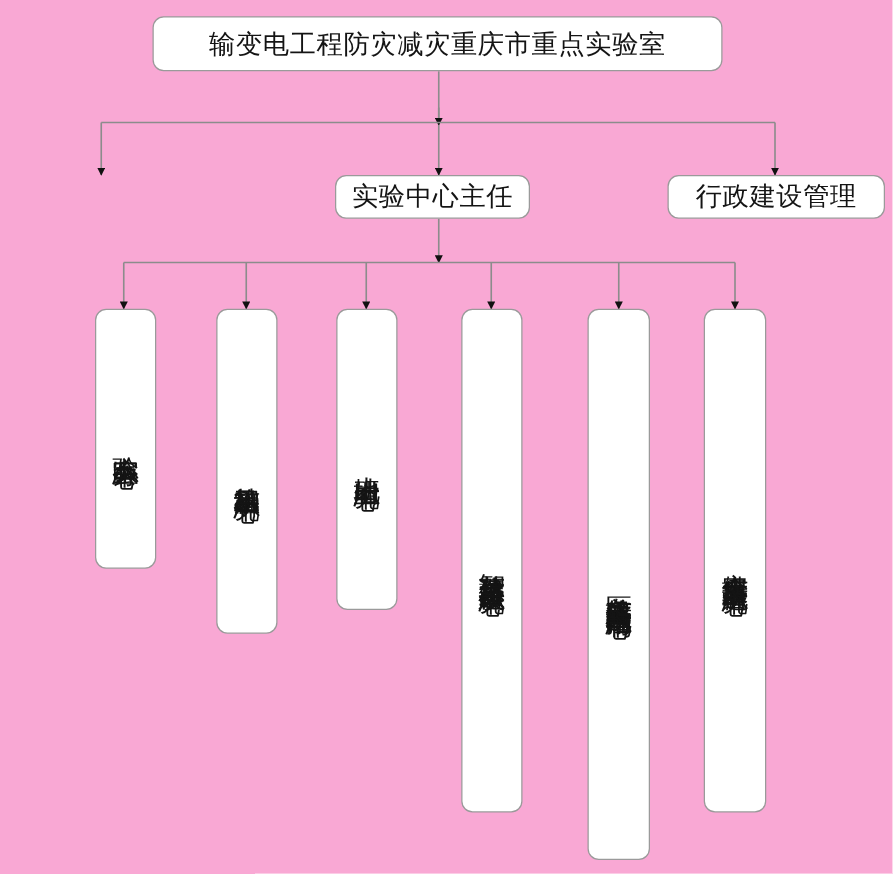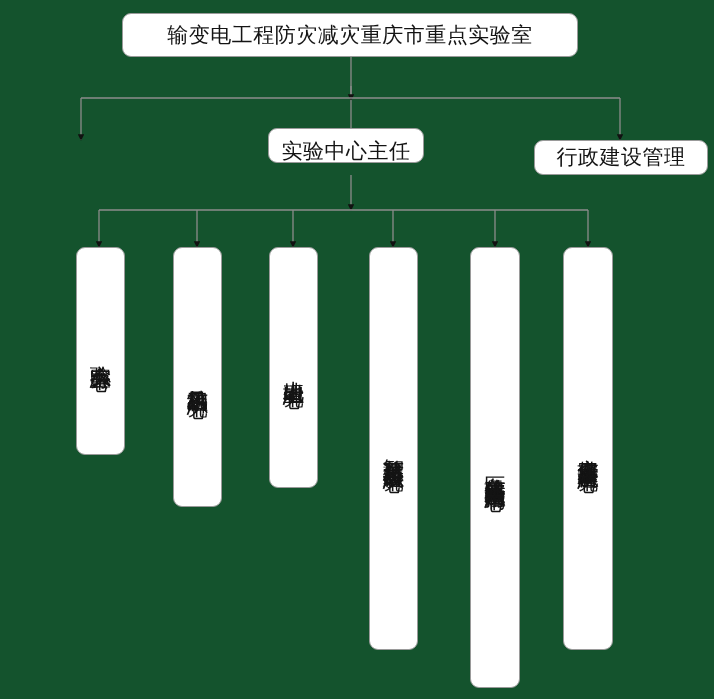--- a/index.html
+++ b/index.html
@@ -4,21 +4,21 @@
 <style>
   html, body {
     margin: 0;
     padding: 0;
     background: #ffffff;
   }
   #canvas {
     position: relative;
     width: 714px;
     height: 699px;
-    background: #14532d;
+    background: #f9a8d4;
     font-family: "DejaVu Sans", sans-serif;
     overflow: hidden;
   }
   #wires {
     position: absolute;
     left: 0;
     top: 0;
     width: 714px;
     height: 699px;
     pointer-events: none;
@@ -86,21 +86,21 @@
       <path d="M 393 210 L 393 247" marker-end="url(#arrow)"></path>
       <path d="M 495 210 L 495 247" marker-end="url(#arrow)"></path>
       <path d="M 588 210 L 588 247" marker-end="url(#arrow)"></path>
     </g>
   </svg>
 
   <div class="node horiz" style="left:122px; top:13px; width:456px; height:44px;">
     <span>输变电工程防灾减灾重庆市重点实验室</span>
   </div>
 
-  <div class="node horiz" style="left:268px; top:128px; width:156px; height:35px;align-items:flex-end;">
+  <div class="node horiz" style="left:268px; top:140px; width:156px; height:35px;">
     <span>实验中心主任</span>
   </div>
   <div class="node horiz" style="left:534px; top:140px; width:174px; height:35px;text-align:right;">
     <span>行政建设管理</span>
   </div>
 
   <div class="node vert" style="left:76px; top:247px; width:49px; height:208px;">
     <span>实验室办公中心</span>
   </div>
   <div class="node vert" style="left:173px; top:247px; width:49px; height:260px;">

